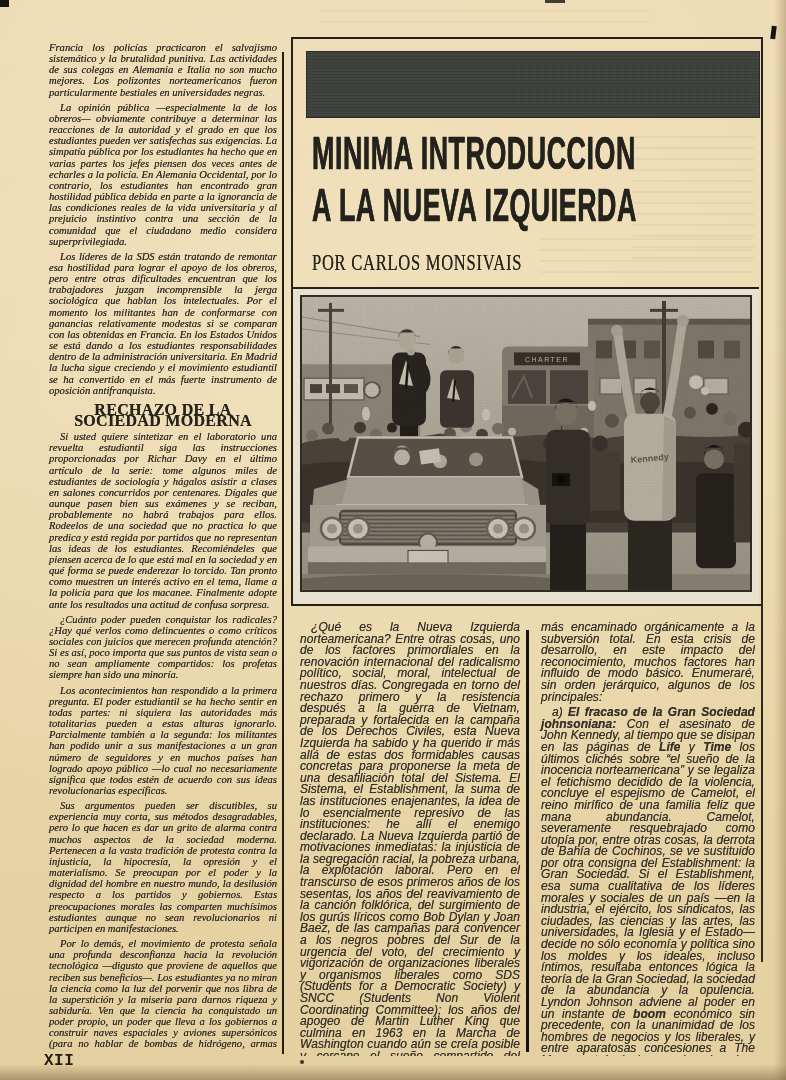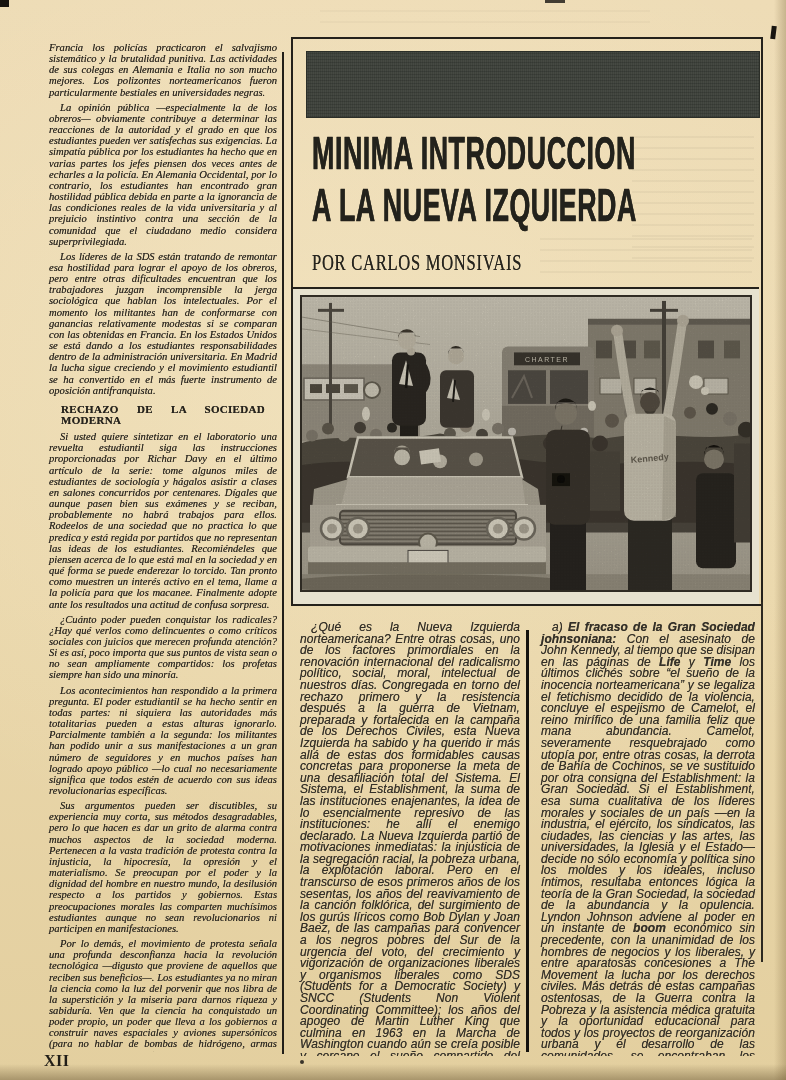--- a/index.html
+++ b/index.html
@@ -51,28 +51,28 @@
   .photo-mat{position:absolute;left:293px;top:287px;width:466px;height:315px;
     background:#e7e2cf;border-top:2px solid #24211b;border-bottom:2px solid #24211b;}
   .photo{position:absolute;left:7px;top:6px;width:452px;height:297px;display:block;}
   
   .col{position:absolute;overflow:hidden;text-align:justify;color:#2e2a23;}
   .col p{margin:4px;text-indent:11px;font-style:italic;}
   .col p.noindent{text-indent:0;}
   .col1{left:45px;top:38px;width:236px;height:1014px;
     font-family:"Liberation Serif", serif;font-size:10.6px;line-height:11.15px;
     text-shadow:0 0 .55px rgba(44,40,33,.8);}
-  .colhead{margin:8px 16px 5px;font-family:"Liberation Serif", serif;
-    font-weight:700;font-size:11px;letter-spacing:.3px;color:#26231d;}
+  .colhead{margin:8px 16px 5px;text-align:center;font-family:"Liberation Serif", serif;
+    font-weight:700;font-size:16px;letter-spacing:.3px;color:#26231d;}
   .col2,.col3{font-family:"Liberation Sans", sans-serif;font-size:12px;line-height:11.6px;
     letter-spacing:.05px;color:#343028;text-shadow:0 0 .5px rgba(52,48,40,.75);}
   .col2{left:296px;top:618px;width:228px;height:438px;}
   .col3{left:537px;top:618px;width:222px;height:438px;}
   .b{font-weight:700;}
-  .pageno{position:absolute;left:44px;top:1052px;font-family:Liberation Serif, serif;
+  .pageno{position:absolute;left:44px;top:1052px;font-family:Liberation Mono, monospace;
     font-weight:700;font-size:16px;color:#211e18;letter-spacing:.5px;}
 </style>
 </head>
 <body>
 
 <div class="page">
 
   <div class="corner-tl"></div>
   <div class="top-speck"></div>
   <div class="right-nub"></div>
@@ -283,20 +283,21 @@
       <p><span>¿Cuánto poder pueden conquistar los radicales? ¿Hay qué verlos como delincuentes o como críticos sociales con juicios que merecen profunda atención? Si es así, poco importa que sus puntos de vista sean o no sean ampliamente compartidos: los profetas siempre han sido una minoría.</span></p>
       <p><span>Los acontecimientos han respondido a la primera pregunta. El poder estudiantil se ha hecho sentir en todas partes: ni siquiera las autoridades más totalitarias pueden a estas alturas ignorarlo. Parcialmente también a la segunda: los militantes han podido unir a sus manifestaciones a un gran número de seguidores y en muchos países han logrado apoyo público —lo cual no necesariamente significa que todos estén de acuerdo con sus ideas revolucionarias específicas.</span></p>
       <p><span>Sus argumentos pueden ser discutibles, su experiencia muy corta, sus métodos desagradables, pero lo que hacen es dar un grito de alarma contra muchos aspectos de la sociedad moderna. Pertenecen a la vasta tradición de protesta contra la injusticia, la hipocresía, la opresión y el materialismo. Se preocupan por el poder y la dignidad del hombre en nuestro mundo, la desilusión respecto a los partidos y gobiernos. Estas preocupaciones morales las comparten muchísimos estudiantes aunque no sean revolucionarios ni participen en manifestaciones.</span></p>
       <p><span>Por lo demás, el movimiento de protesta señala una profunda desconfianza hacia la revolución tecnológica —digusto que proviene de aquellos que reciben sus beneficios—. Los estudiantes ya no miran la ciencia como la luz del porvenir que nos libra de la superstición y la miseria para darnos riqueza y sabiduría. Ven que la ciencia ha conquistado un poder propio, un poder que lleva a los gobiernos a construir naves espaciales y aviones supersónicos (para no hablar de bombas de hidrógeno, armas químico-bacteriológicas) en vez de casas y escuelas. Buscan la respuesta no a través del mayor conocimiento científico sino mediante el mejor entendimiento de las relaciones humanas y sociales y del individuo mismo.</span></p>
     </div>
   <div class="col col2">
       <p><span>¿Qué es la Nueva Izquierda norteamericana? Entre otras cosas, uno de los factores primordiales en la renovación internacional del radicalismo político, social, moral, intelectual de nuestros días. Congregada en torno del rechazo primero y la resistencia después a la guerra de Vietnam, preparada y fortalecida en la campaña de los Derechos Civiles, esta Nueva Izquierda ha sabido y ha querido ir más allá de estas dos formidables causas concretas para proponerse la meta de una desafiliación total del Sistema. El Sistema, el Establishment, la suma de las instituciones enajenantes, la idea de lo esencialmente represivo de las instituciones: he allí el enemigo declarado. La Nueva Izquierda partió de motivaciones inmediatas: la injusticia de la segregación racial, la pobreza urbana, la explotación laboral. Pero en el transcurso de esos primeros años de los sesentas, los años del reavivamiento de la canción folklórica, del surgimiento de los gurús líricos como Bob Dylan y Joan Baez, de las campañas para convencer a los negros pobres del Sur de la urgencia del voto, del crecimiento y vigorización de organizaciones liberales y organismos liberales como SDS (Students for a Democratic Society) y SNCC (Students Non Violent Coordinating Committee); los años del apogeo de Martin Luther King que culmina en 1963 en la Marcha de Washington cuando aún se creía posible y cercano el sueño compartido del antiapocalipsis de la integración, en el período de luchas en el Sur y de presiones románticas sobre los políticos, la Nueva Izquierda, originalmente un concepto vehemente y fácilmente utópico, se fue transformando en un movimiento implacable, cada vez más consecuente y</span></p>
     </div>
   <div class="divider d2"></div>
   <div class="col col3">
+      <p class="noindent"><span>más encaminado orgánicamente a la subversión total. En esta crisis de desarrollo, en este impacto del reconocimiento, muchos factores han influido de modo básico. Enumeraré, sin orden jerárquico, algunos de los principales:</span></p>
       <p><span>a) </span><span class="b">El fracaso de la Gran Sociedad johnsoniana:</span><span> Con el asesinato de John Kennedy, al tiempo que se disipan en las páginas de </span><span class="b">Life</span><span> y </span><span class="b">Time</span><span> los últimos clichés sobre “el sueño de la inocencia norteamericana” y se legaliza el fetichismo decidido de la violencia, concluye el espejismo de Camelot, el reino mirífico de una familia feliz que mana abundancia. Camelot, severamente resquebrajado como utopía por, entre otras cosas, la derrota de Bahía de Cochinos, se ve sustituido por otra consigna del Establishment: la Gran Sociedad. Si el Establishment, esa suma cualitativa de los líderes morales y sociales de un país —en la industria, el ejército, los sindicatos, las ciudades, las ciencias y las artes, las universidades, la Iglesia y el Estado— decide no sólo economía y política sino los moldes y los ideales, incluso íntimos, resultaba entonces lógica la teoría de la Gran Sociedad, la sociedad de la abundancia y la opulencia. Lyndon Johnson adviene al poder en un instante de </span><span class="b">boom</span><span> económico sin precedente, con la unanimidad de los hombres de negocios y los liberales, y entre aparatosas concesiones a The Movement la lucha por los derechos civiles. Más detrás de estas campañas ostentosas, de la Guerra contra la Pobreza y la asistencia médica gratuita y la oportunidad educacional para todos y los proyectos de reorganización urbana y el desarrollo de las comunidades, se encontraban los elementos indispensables de la democracia totalitaria: ambición de poder, avaricia</span></p>
     </div>
   <div class="edge-line"></div>
 
   <div class="pageno">XII</div>
   <div class="ink-speck"></div>
 
   <div class="bottom-shade"></div>
   <div class="right-shade"></div>
 </div>

